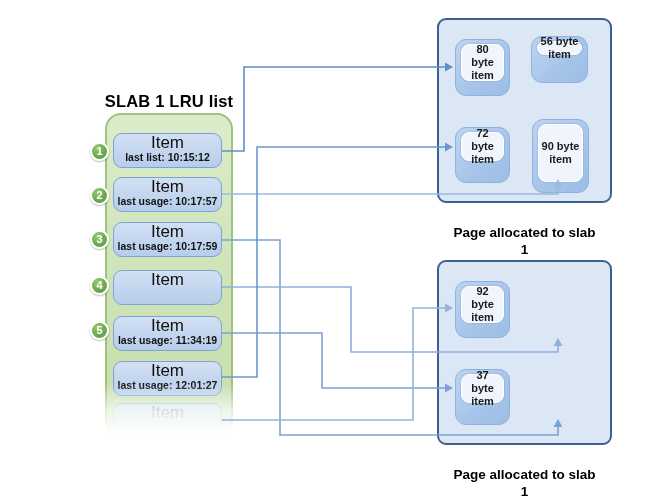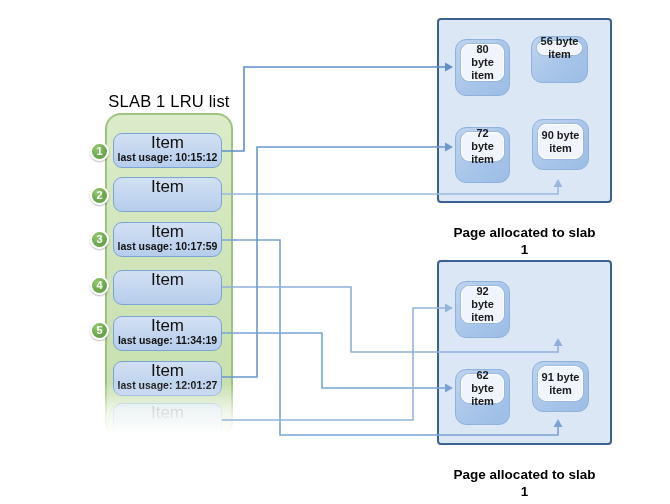--- a/index.html
+++ b/index.html
@@ -10,21 +10,21 @@
   }
 
   
   .lru-list {
     position:absolute; left:105px; top:113px; width:128px; height:325px;
     background:linear-gradient(180deg,#dcecca 0%,#cde3b6 55%,#c6deac 100%);
     border:2px solid #9dc37e; border-radius:16px; z-index:10;
   }
   .lru-title {
     position:absolute; left:95px; top:92px; width:148px; text-align:center;
-    font-size:16.5px; font-weight:400; color:#000; z-index:12; letter-spacing:0.2px;
+    font-size:16.5px; font-weight:700; color:#000; z-index:12; letter-spacing:0.2px;
   }
   .lru-item {
     position:absolute; left:113px; width:109px; height:35px; text-align:center;
     background:linear-gradient(180deg,#d2e0f3 0%,#b6cdeb 100%);
     border:1.5px solid #7ba3d4; border-radius:9px; z-index:11;
     padding-top:1px;
   }
   .lru-item .item-name { display:block; font-size:17px; font-weight:400; color:#111; line-height:16px; }
   .lru-item .item-usage { display:block; font-size:10.5px; font-weight:700; color:#111; line-height:13px; }
   .lru-item.faded { opacity:0.75; }
@@ -41,21 +41,21 @@
   
   .list-fade {
     position:absolute; left:86px; top:383px; width:156px; height:63px; z-index:20;
     background:linear-gradient(180deg, rgba(255,255,255,0) 0%, rgba(255,255,255,0.72) 45%, #ffffff 80%, #ffffff 100%);
     pointer-events:none;
   }
 
   
   .page {
     position:absolute; left:437px; width:175px; height:185px;
-    background:#dce7f5; border:2.5px solid #3d5f91; border-radius:4px; z-index:10;
+    background:#dce7f5; border:2.5px solid #3d5f91; border-radius:9px; z-index:10;
   }
   .page-top { top:18px; }
   .page-bottom { top:260px; }
   .page-caption {
     position:absolute; left:437px; width:175px; text-align:center; z-index:12;
     font-size:13.5px; font-weight:700; color:#000; line-height:17px;
   }
   .page-caption > span { display:block; width:150px; margin:16px auto; }
   .caption-top { top:208px; }
   .caption-bottom { top:450px; }
@@ -69,44 +69,45 @@
     position:absolute; left:5px; right:5px; top:4px; border-radius:8px;
     background:#f0f4fc; border:1px solid #ffffff;
     box-shadow:0 0 0 1px rgba(140,170,210,0.45);
     display:flex; align-items:center; justify-content:center; text-align:center;
     font-size:11px; font-weight:600; color:#1a1a1a; line-height:13px;
     padding:2px;
   }
   .slot-tl { left:16px; top:19px;  width:55px; height:57px; }
   .slot-tr { left:92px; top:16px;  width:57px; height:47px; }
   .slot-bl { left:16px; top:99px;  width:55px; height:56px;margin-top:8px; }
-  .slot-br { left:93px; top:99px;  width:57px; height:51px; }
+  .slot-br { left:93px; top:99px;  width:57px; height:74px; }
   .inner-tl { bottom:14px; }
   .inner-tr { bottom:27px; }
   .inner-bl { bottom:21px; }
   .inner-br { bottom:10px; }
 
   
   #connector-svg { position:absolute; left:0; top:0; z-index:30; pointer-events:none; }
 </style>
 </head>
 <body>
 
 <div class="canvas">
 
   <div class="lru-title">SLAB 1 LRU list</div>
 
   <div class="lru-list"></div>
 
   <div class="lru-item" style="top:133px">
     <span class="item-name">Item</span>
-    <span class="item-usage">last usage: 10:15:12</span>
+    <span class="item-usage">last list: 10:15:12</span>
   </div>
   <div class="lru-item" style="top:177px">
     <span class="item-name">Item</span>
+    <span class="item-usage">last usage: 10:17:57</span>
   </div>
   <div class="lru-item" style="top:222px">
     <span class="item-name">Item</span>
     <span class="item-usage">last usage: 10:17:59</span>
   </div>
   <div class="lru-item" style="top:270px">
     <span class="item-name">Item</span>
   </div>
   <div class="lru-item" style="top:316px">
     <span class="item-name">Item</span>
@@ -145,24 +146,21 @@
   </div>
   <div class="page-caption caption-top">
     <span>Page allocated to slab 1</span>
   </div>
 
   <div class="page page-bottom">
     <div class="pitem slot-tl">
       <div class="pitem-inner inner-tl">92 byte item</div>
     </div>
     <div class="pitem slot-bl">
-      <div class="pitem-inner inner-bl">62 byte item</div>
-    </div>
-    <div class="pitem slot-br">
-      <div class="pitem-inner inner-br">91 byte item</div>
+      <div class="pitem-inner inner-bl">37 byte item</div>
     </div>
   </div>
   <div class="page-caption caption-bottom">
     <span>Page allocated to slab 1</span>
   </div>
 
   <svg id="connector-svg" width="670" height="504" viewBox="0 0 670 504">
       <g>
         <polyline points="222,151 244,151 244,67 446,67" fill="none" stroke="#5f8fc7" stroke-width="1.6"></polyline>
         <polygon points="453,67 445,62.5 445,71.5" fill="#5f8fc7"></polygon>

